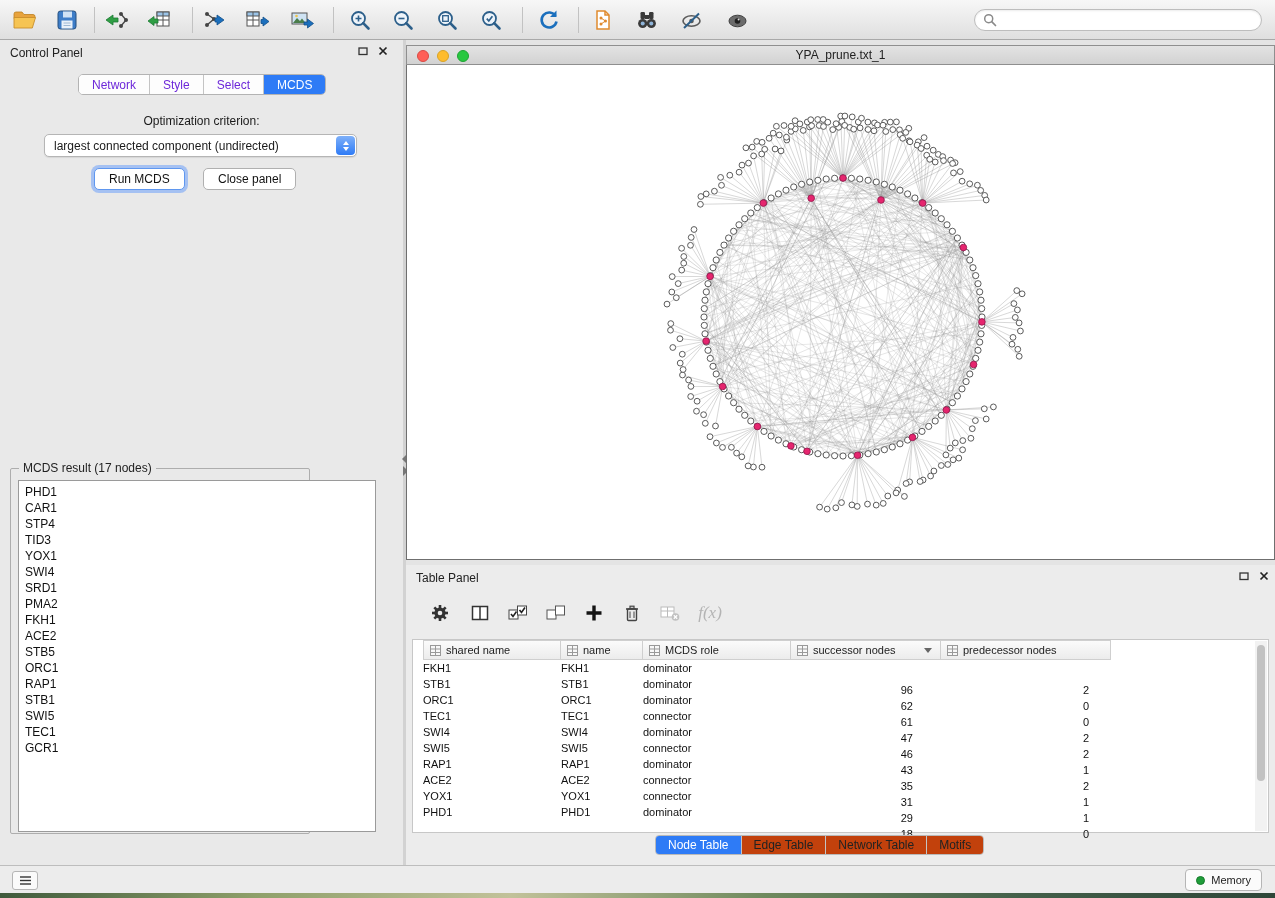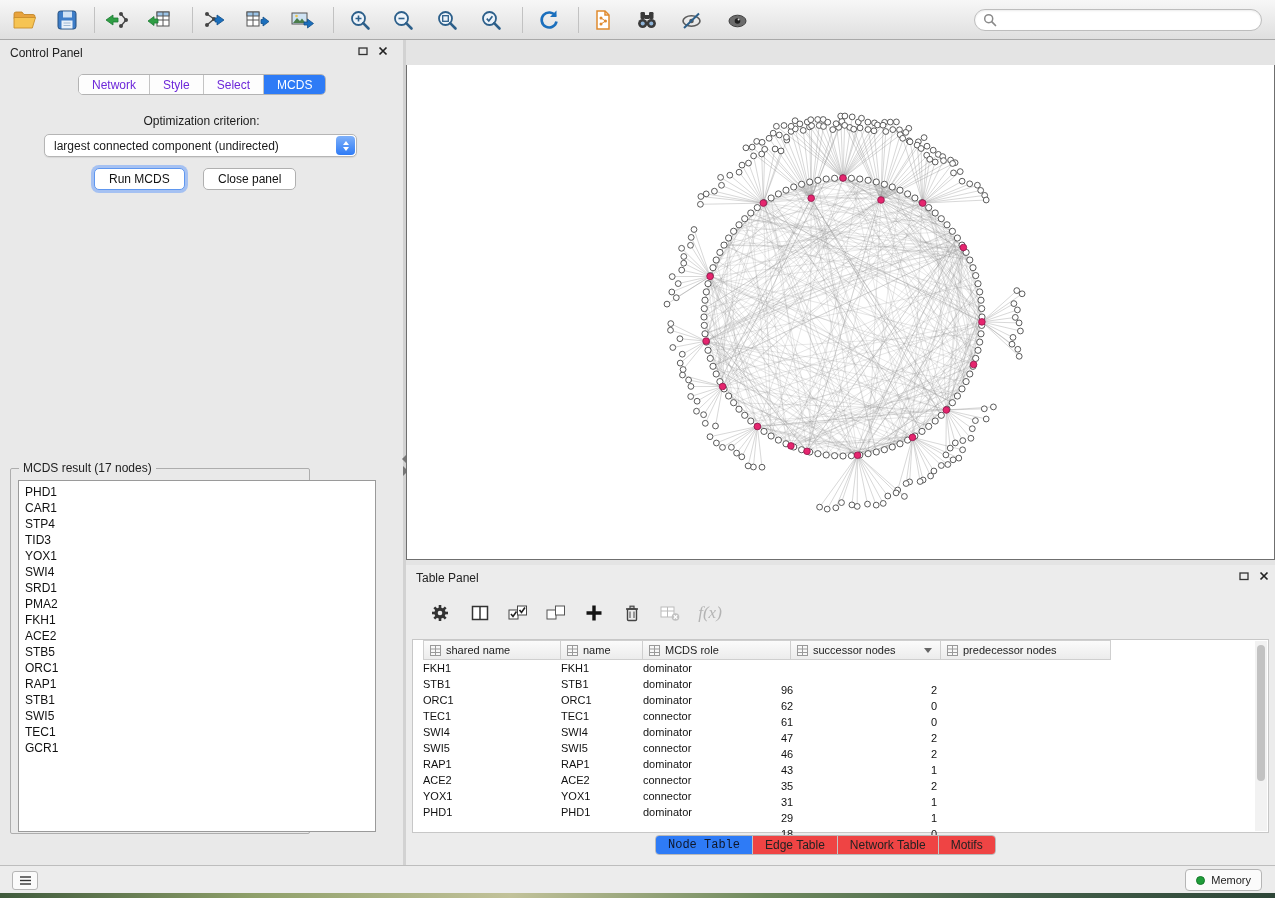--- a/index.html
+++ b/index.html
@@ -80,30 +80,30 @@
         border:1px solid #cfcfcf; border-left:none; display:flex; align-items:center; gap:5px;
         font-size:11px; padding-left:6px; color:#222; }
   .th.first { border-left:1px solid #cfcfcf; }
   .chev { width:0; height:0; border-left:4px solid transparent; border-right:4px solid transparent;
           border-top:5px solid #666; margin-left:auto; margin-right:8px; }
   .tbody { position:absolute; left:0; top:20px; width:840px; }
   .tr { display:flex; height:16px; align-items:center; }
   .td { font-size:11px; color:#111; padding-left:10px; overflow:hidden; white-space:nowrap; }
   .c-shared { width:138px; } .c-name { width:82px; } .c-role { width:148px; }
   .c-succ { width:150px; } .c-pred { width:170px; }
-  .num { text-align:left; padding-left:0; padding-right:18px;margin-top:44px; }
+  .num { text-align:right; padding-left:0; padding-right:18px;margin-top:44px; }
   .c-pred.num { padding-right:12px; }
   #vscroll { position:absolute; right:1px; top:1px; width:12px; height:190px; background:#f2f2f2; }
   #vthumb { position:absolute; left:2px; top:4px; width:8px; height:136px; background:#c2c2c2; border-radius:4px; }
   #tp-tabs { position:absolute; left:249px; top:270px; height:20px; display:flex;
              border:1px solid #b9b9b9; border-radius:4px; overflow:hidden; background:#f6f6f6; }
   .tp-tab { display:flex; align-items:center; padding:0 12px; font-size:12px; border-right:1px solid #c4c4c4;
-            background:#ef4444; color:#222; cursor:default; }
+            background:#c2410c; color:#222; cursor:default; }
   .tp-tab:last-child { border-right:none; }
-  .tp-tab.active { background:#2e7bf6; color:#0f172a;font-family:Liberation Mono, monospace; }
+  .tp-tab.active { background:#2e7bf6; color:#ffffff; }
 
   
   #status-bar { position:absolute; left:0; top:865px; width:1275px; height:28px; background:#ececec;
                 border-top:1px solid #bdbdbd; }
   #sb-left { position:absolute; left:12px; top:5px; width:26px; height:19px; background:#fafafa;
              border:1px solid #b5b5b5; border-radius:3px; display:flex; align-items:center; justify-content:center; }
   #memory-btn { position:absolute; right:13px; top:3px; height:22px; background:#fbfbfb;
                 border:1px solid #b5b5b5; border-radius:4px; display:flex; align-items:center;
                 gap:6px; padding:0 10px; font-size:11px; color:#222; }
   .green-dot { width:9px; height:9px; border-radius:50%; background:#1f9d3a; border:1px solid #157a2a; }
@@ -327,20 +327,28 @@
 <div id="v-splitter">
   <div class="h">
     <svg width="8" height="26" viewBox="0 0 8 26">
       <path d="M6 2 L1 7 L6 12 z" fill="#777"></path>
       <path d="M2 14 L7 19 L2 24 z" fill="#777"></path>
     </svg>
   </div>
 </div>
 
 <div id="network-window">
+  <div id="net-titlebar">
+    <span class="lights">
+      <span class="light" style="background:#ff5f57;border:1px solid #d94a44"></span>
+      <span class="light" style="background:#febc2e;border:1px solid #d9a325"></span>
+      <span class="light" style="background:#28c840;border:1px solid #1ea433"></span>
+    </span>
+    <span>YPA_prune.txt_1</span>
+  </div>
   <div id="net-canvas">
     <svg id="netsvg" width="867" height="494" viewBox="0 0 867 494">
         <g>
           <line x1="574.0" y1="268.8" x2="485.3" y2="122.0" stroke="#8f8f8f" stroke-width="0.7" opacity="0.28"></line>
           <line x1="309.2" y1="309.0" x2="493.0" y2="378.8" stroke="#8f8f8f" stroke-width="0.7" opacity="0.28"></line>
           <line x1="410.9" y1="115.3" x2="452.8" y2="114.0" stroke="#8f8f8f" stroke-width="0.7" opacity="0.28"></line>
           <line x1="298.0" y1="235.2" x2="309.2" y2="195.0" stroke="#8f8f8f" stroke-width="0.7" opacity="0.28"></line>
           <line x1="574.0" y1="235.2" x2="500.6" y2="375.1" stroke="#8f8f8f" stroke-width="0.7" opacity="0.28"></line>
           <line x1="357.0" y1="137.6" x2="572.7" y2="277.1" stroke="#8f8f8f" stroke-width="0.7" opacity="0.28"></line>
           <line x1="317.0" y1="180.1" x2="559.1" y2="187.4" stroke="#8f8f8f" stroke-width="0.7" opacity="0.28"></line>

